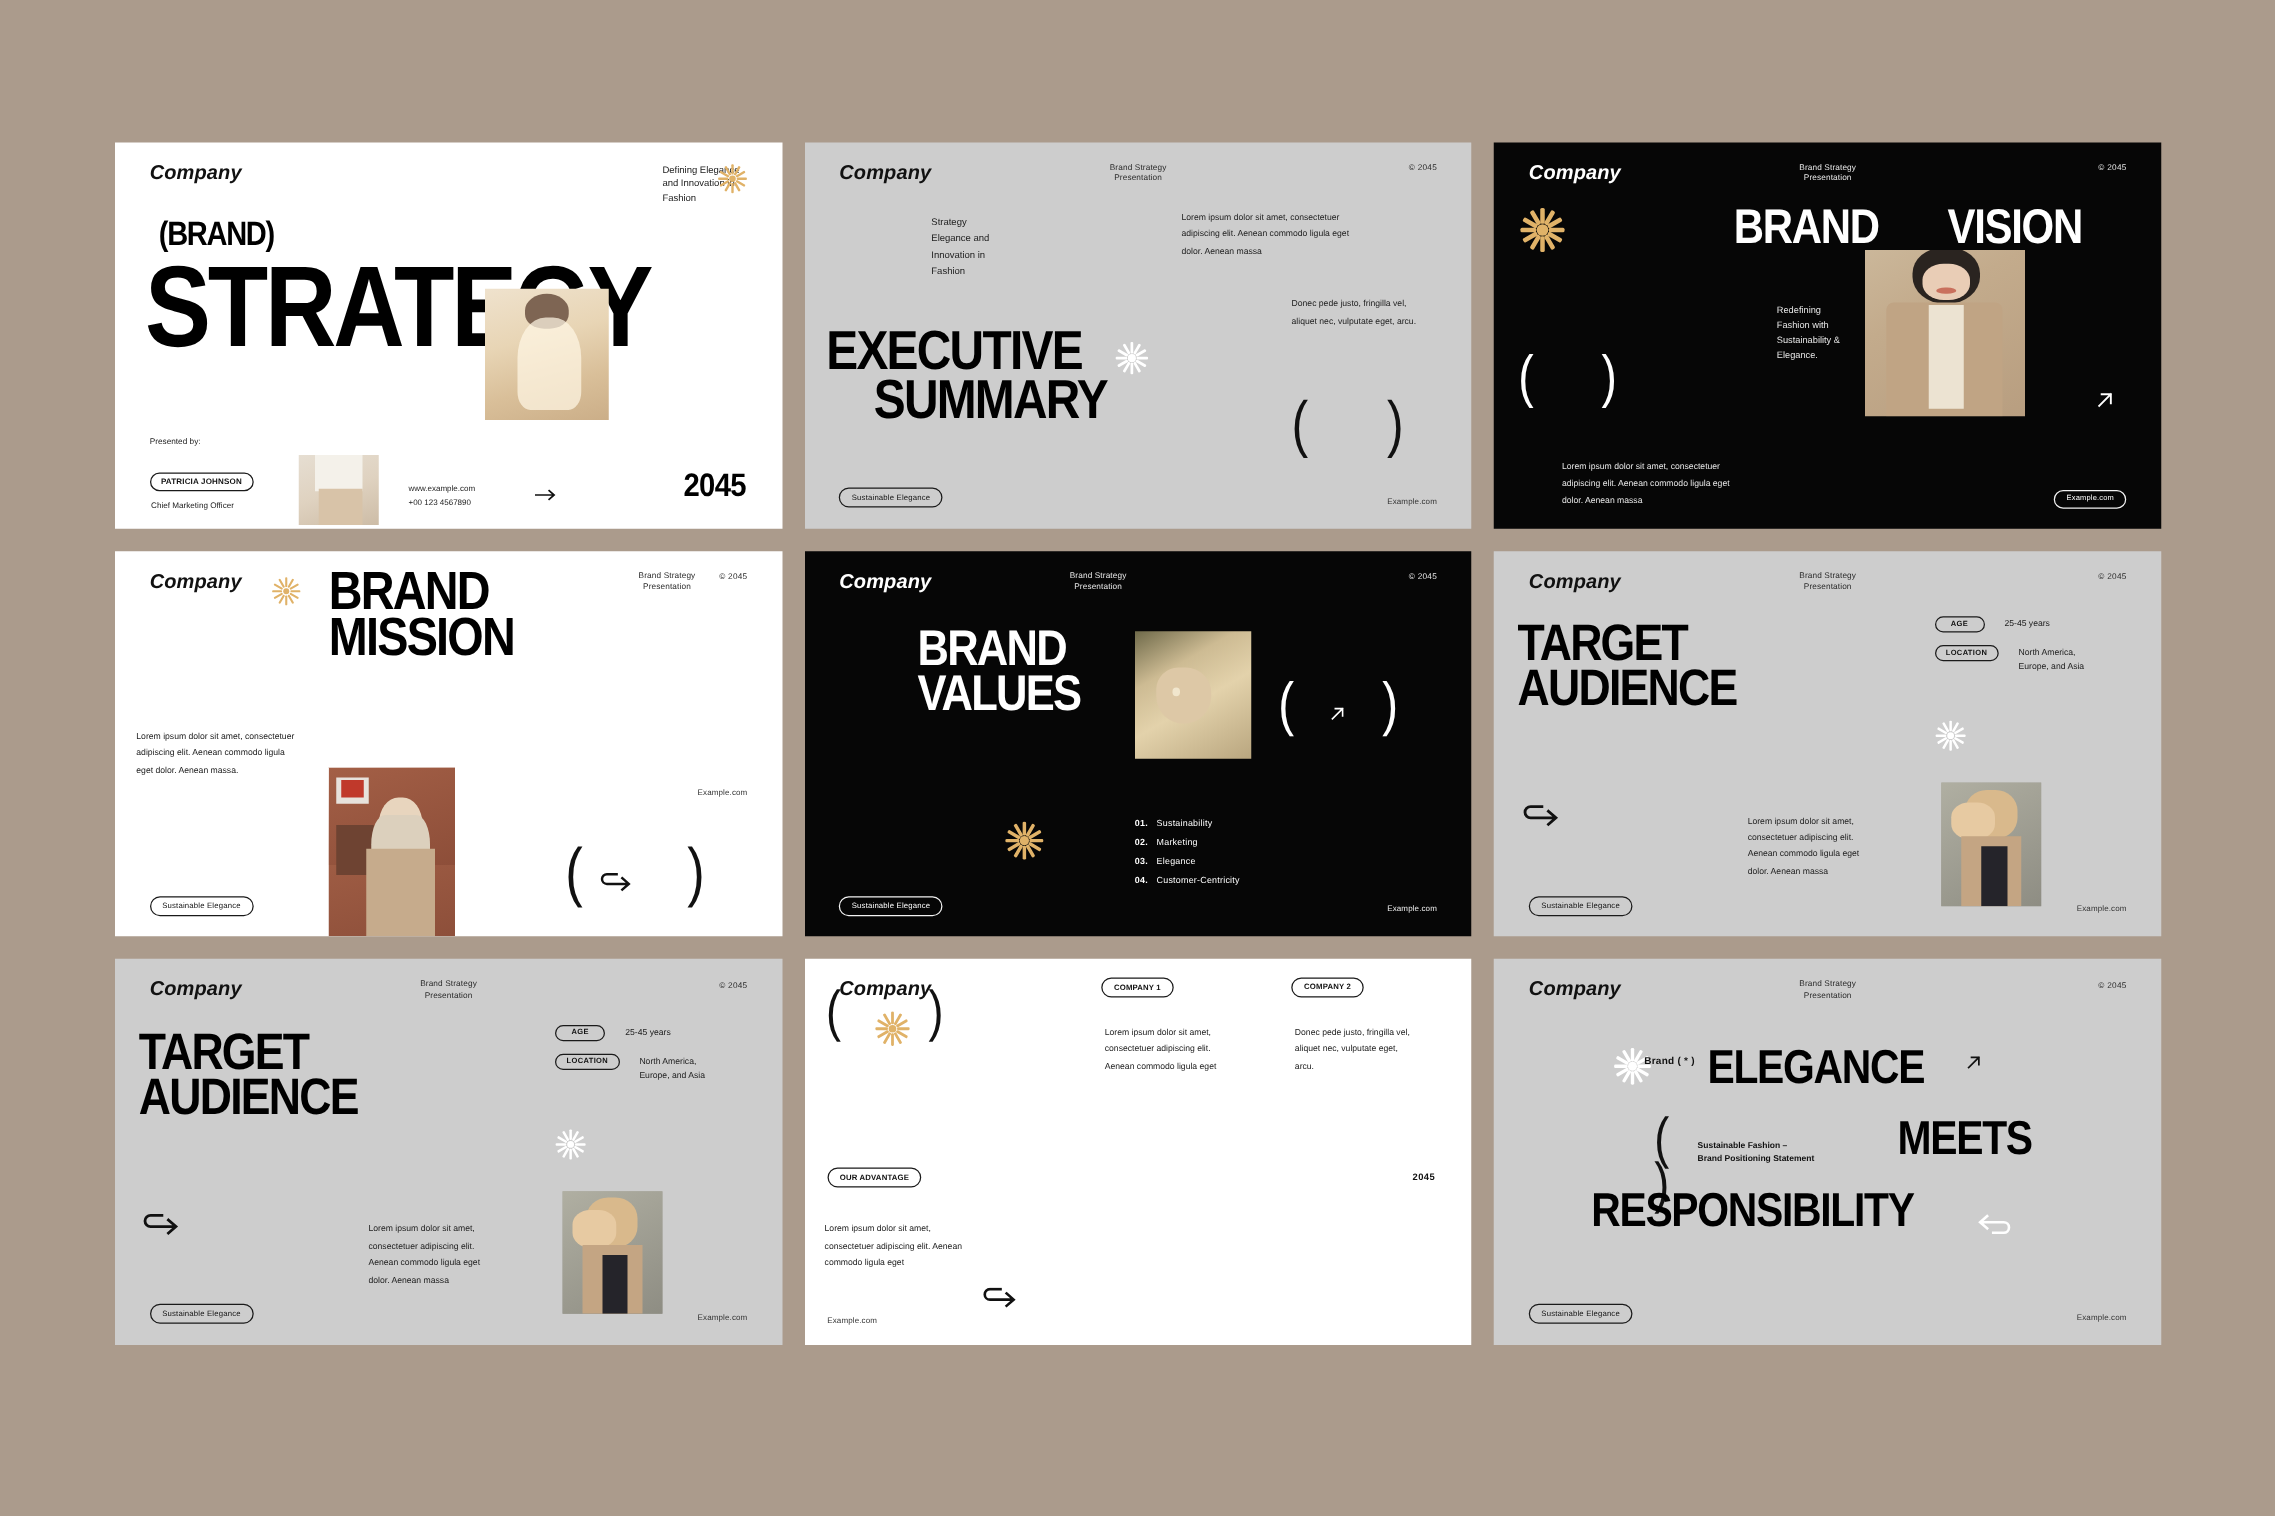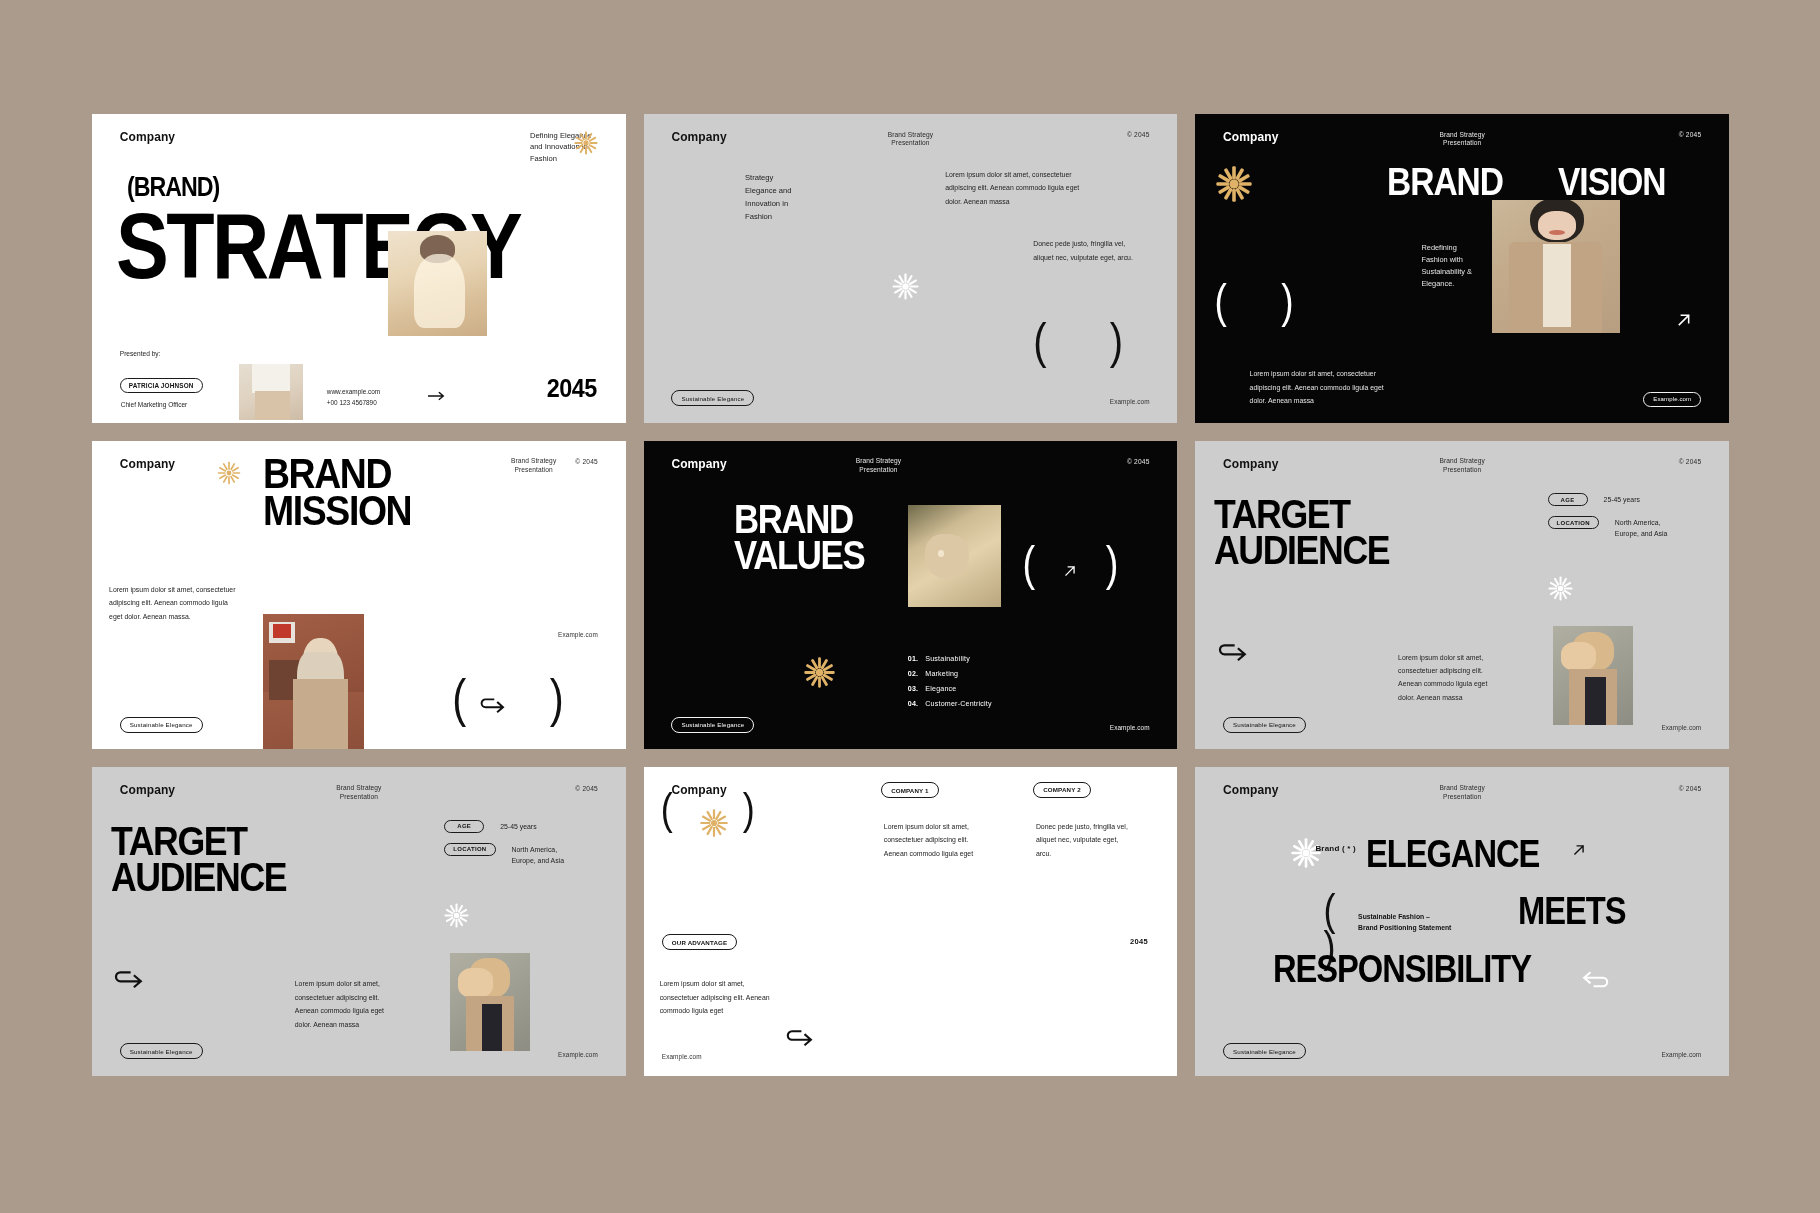--- a/index.html
+++ b/index.html
@@ -22,22 +22,23 @@
     position: relative;
     overflow: hidden;
     background: #ffffff;
   }
   .slide.gray { background: #cdcdcd; }
   .slide.dark { background: #060606; color: #fff; }
 
   
   .hdr-company {
     position: absolute; left: 5.2%; top: 5.2%;
-    font-size: 12px; font-weight: 700; letter-spacing: .1px;
+    font-size: 16px; font-weight: 700; letter-spacing: .1px;
     color: #111;
+    font-style: italic;
   }
   .dark .hdr-company { color: #fff; }
   .hdr-center {
     position: absolute; left: 50%; top: 5.4%;
     transform: translateX(-50%);
     text-align: center; font-size: 6.6px; line-height: 1.32;
     color: #2a2a2a; letter-spacing: .1px;
   }
   .dark .hdr-center { color: #e8e8e8; }
   .hdr-year {
@@ -196,20 +197,24 @@
     <div class="body-txt" style="left:56.5%;top:17.5%;">
       <div>Lorem ipsum dolor sit amet, consectetuer</div>
       <div>adipiscing elit. Aenean commodo ligula eget</div>
       <div>dolor. Aenean massa</div>
     </div>
     <div class="body-txt" style="left:73%;top:40%;">
       <div>Donec pede justo, fringilla vel,</div>
       <div>aliquet nec, vulputate eget, arcu.</div>
     </div>
 
+    <div class="title-blk" style="left:3.2%;top:48%;">
+      <div class="ln" style="font-size:44px;">EXECUTIVE</div>
+      <div class="ln" style="font-size:44px;margin-left:16.5%;">SUMMARY</div>
+    </div>
     <span class="burst" style="left:46.5%;top:51.5%;width:27px;height:27px;">
       <svg viewBox="0 0 100 100">
           <g fill="#ffffff">
             <g id="b2">
               <rect x="46" y="2" width="8" height="34" rx="3"></rect>
             </g>
       <use href="#b2" transform="rotate(30 50 50)"></use>
             <use href="#b2" transform="rotate(60 50 50)"></use>
       <use href="#b2" transform="rotate(90 50 50)"></use>
             <use href="#b2" transform="rotate(120 50 50)"></use>

